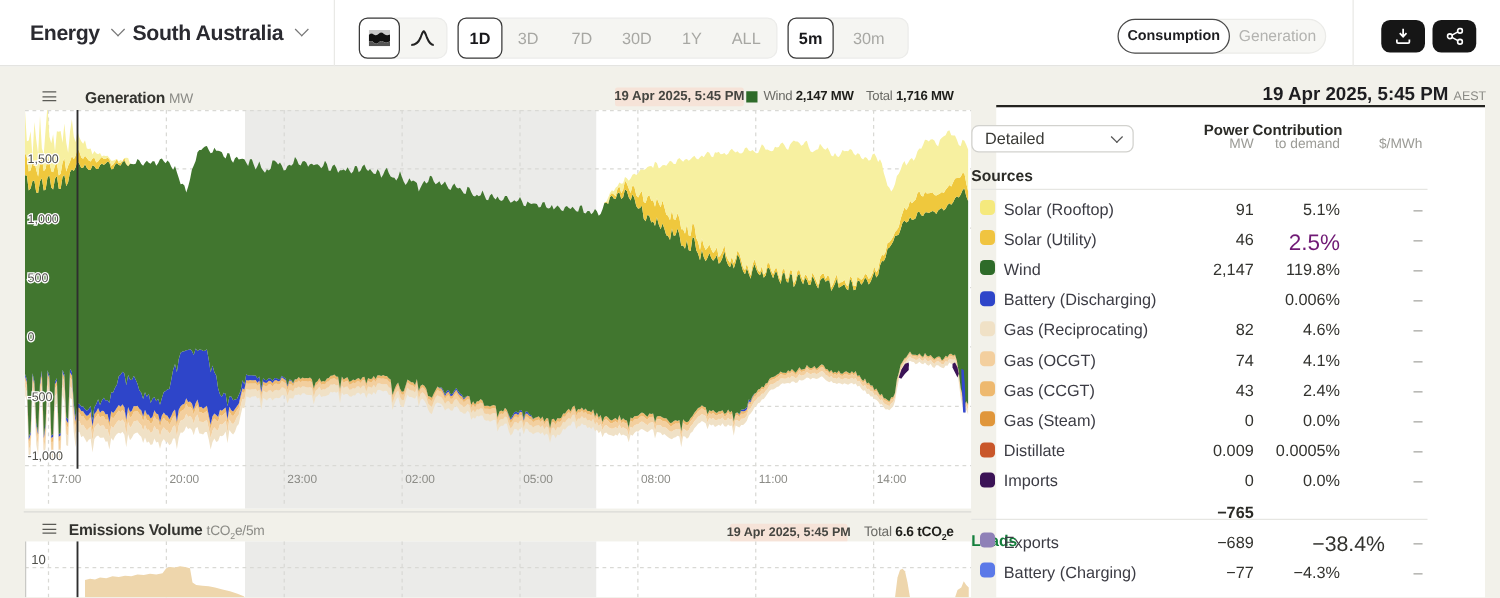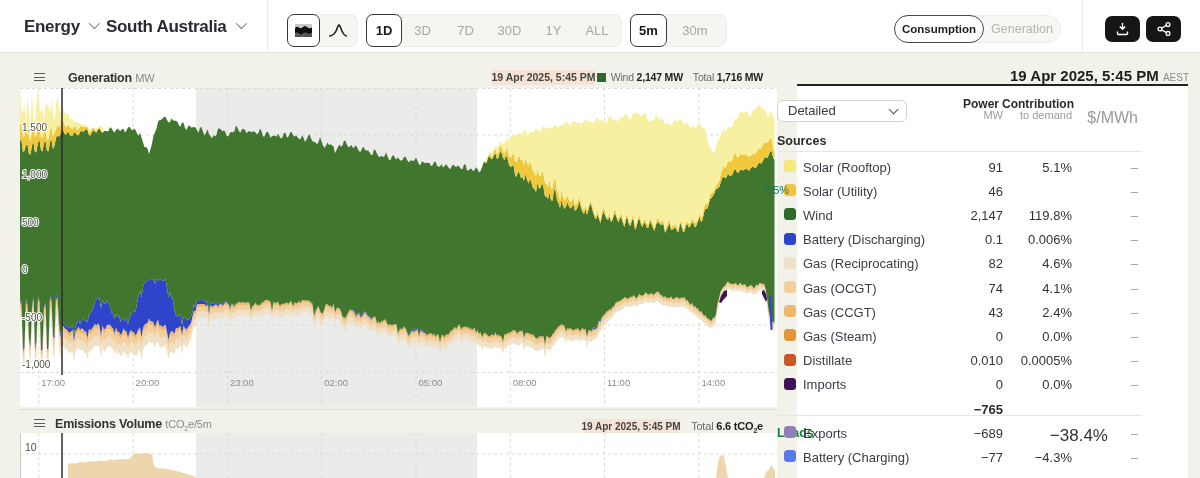--- a/index.html
+++ b/index.html
@@ -165,41 +165,40 @@
 <div class="abs" style="left:797px; top:67px; width:392px; height:13px; font-size:15px; font-weight:bold; color:#1d1d20; text-align:right;">19 Apr 2025, 5:45 PM <span style="font-size:10px; font-weight:normal; color:#8b8b86;">AEST</span></div>
 <div class="abs" style="left:797px; top:84px; width:391px; height:2px; background:#23231f;"></div>
 <div class="abs" style="left:797px; top:86px; width:391px; height:392px; background:#fff;"></div>
 
 <div id="panel" class="abs" style="left:764px; top:86px; width:427px; height:392px;">
   <div class="abs" style="left:13px; top:14px; width:130px; height:21.5px; border:1px solid #d2d2ce; border-radius:6px; background:#fff; font-size:13px; color:#3a3a36; display:flex; align-items:center; padding-left:10px;">Detailed<span style="position:absolute; right:9px; top:5px; width:7px; height:7px; border-right:1.5px solid #555; border-bottom:1.5px solid #555; transform:rotate(45deg);"></span></div>
   <div class="abs" style="left:0; top:11px; width:235px; text-align:right; font-size:12px; font-weight:bold; color:#2b2b27;">Power</div>
   <div class="abs" style="left:0; top:23px; width:239px; text-align:right; font-size:11px; color:#9b9b96;">MW</div>
   <div class="abs" style="left:0; top:11px; width:310px; text-align:right; font-size:12px; font-weight:bold; color:#2b2b27;">Contribution</div>
   <div class="abs" style="left:0; top:23px; width:308px; text-align:right; font-size:11px; color:#9b9b96;">to demand</div>
-  <div class="abs" style="left:0; top:23px; width:374px; text-align:right; font-size:16px; color:#9b9b96;">$/MWh</div>
+  <div class="abs" style="left:0; top:23px; width:374px; text-align:right; font-size:11px; color:#9b9b96;">$/MWh</div>
   <div class="abs" style="left:13px; top:48px; font-size:12.5px; font-weight:bold; color:#2b2b27;">Sources</div>
   <div class="abs" style="left:13px; top:65px; width:365px; height:1px; background:#e6e6e2;"></div>
   <div class="abs" style="left:19.5px; top:74.0px; width:12px; height:12px; background:#f5e97d; border-radius:3.5px;"></div>
     <div class="abs" style="left:39px; top:73.5px; font-size:13px; color:#3c3c44;">Solar (Rooftop)</div>
     <div class="abs" style="left:0; top:73.5px; width:239px; text-align:right; font-size:13px; color:#33332f;">91</div>
     <div class="abs" style="left:0; top:73.5px; width:308px; text-align:right; font-size:13px; color:#33332f;">5.1%</div>
     <div class="abs" style="left:0; top:73.5px; width:374px; text-align:right; font-size:13px; color:#9b9b96;">–</div>
 <div class="abs" style="left:19.5px; top:98.2px; width:12px; height:12px; background:#f0c440; border-radius:3.5px;"></div>
     <div class="abs" style="left:39px; top:97.7px; font-size:13px; color:#3c3c44;">Solar (Utility)</div>
     <div class="abs" style="left:0; top:97.7px; width:239px; text-align:right; font-size:13px; color:#33332f;">46</div>
-    <div class="abs" style="left:0; top:97.7px; width:308px; font-size:11px; color:#0f766e;">2.5%</div>
+    <div class="abs" style="left:0; top:97.7px; width:308px; text-align:right; font-size:18px; color:#701a75;">2.5%</div>
     <div class="abs" style="left:0; top:97.7px; width:374px; text-align:right; font-size:13px; color:#9b9b96;">–</div>
 <div class="abs" style="left:19.5px; top:122.4px; width:12px; height:12px; background:#2e6b29; border-radius:3.5px;"></div>
     <div class="abs" style="left:39px; top:121.9px; font-size:13px; color:#3c3c44;">Wind</div>
     <div class="abs" style="left:0; top:121.9px; width:239px; text-align:right; font-size:13px; color:#33332f;">2,147</div>
     <div class="abs" style="left:0; top:121.9px; width:308px; text-align:right; font-size:13px; color:#33332f;">119.8%</div>
     <div class="abs" style="left:0; top:121.9px; width:374px; text-align:right; font-size:13px; color:#9b9b96;">–</div>
 <div class="abs" style="left:19.5px; top:146.6px; width:12px; height:12px; background:#2e45c9; border-radius:3.5px;"></div>
     <div class="abs" style="left:39px; top:146.1px; font-size:13px; color:#3c3c44;">Battery (Discharging)</div>
-    <div class="abs" style="left:0; top:146.1px; width:239px; text-align:right; font-size:13px; color:#33332f;">0.1</div>
     <div class="abs" style="left:0; top:146.1px; width:308px; text-align:right; font-size:13px; color:#33332f;">0.006%</div>
     <div class="abs" style="left:0; top:146.1px; width:374px; text-align:right; font-size:13px; color:#9b9b96;">–</div>
 <div class="abs" style="left:19.5px; top:170.8px; width:12px; height:12px; background:#f0e1c6; border-radius:3.5px;"></div>
     <div class="abs" style="left:39px; top:170.3px; font-size:13px; color:#3c3c44;">Gas (Reciprocating)</div>
     <div class="abs" style="left:0; top:170.3px; width:239px; text-align:right; font-size:13px; color:#33332f;">82</div>
     <div class="abs" style="left:0; top:170.3px; width:308px; text-align:right; font-size:13px; color:#33332f;">4.6%</div>
     <div class="abs" style="left:0; top:170.3px; width:374px; text-align:right; font-size:13px; color:#9b9b96;">–</div>
 <div class="abs" style="left:19.5px; top:195.0px; width:12px; height:12px; background:#f3cf9e; border-radius:3.5px;"></div>
     <div class="abs" style="left:39px; top:194.5px; font-size:13px; color:#3c3c44;">Gas (OCGT)</div>
     <div class="abs" style="left:0; top:194.5px; width:239px; text-align:right; font-size:13px; color:#33332f;">74</div>
@@ -210,21 +209,21 @@
     <div class="abs" style="left:0; top:218.7px; width:239px; text-align:right; font-size:13px; color:#33332f;">43</div>
     <div class="abs" style="left:0; top:218.7px; width:308px; text-align:right; font-size:13px; color:#33332f;">2.4%</div>
     <div class="abs" style="left:0; top:218.7px; width:374px; text-align:right; font-size:13px; color:#9b9b96;">–</div>
 <div class="abs" style="left:19.5px; top:243.4px; width:12px; height:12px; background:#e0963a; border-radius:3.5px;"></div>
     <div class="abs" style="left:39px; top:242.9px; font-size:13px; color:#3c3c44;">Gas (Steam)</div>
     <div class="abs" style="left:0; top:242.9px; width:239px; text-align:right; font-size:13px; color:#33332f;">0</div>
     <div class="abs" style="left:0; top:242.9px; width:308px; text-align:right; font-size:13px; color:#33332f;">0.0%</div>
     <div class="abs" style="left:0; top:242.9px; width:374px; text-align:right; font-size:13px; color:#9b9b96;">–</div>
 <div class="abs" style="left:19.5px; top:267.6px; width:12px; height:12px; background:#c9572a; border-radius:3.5px;"></div>
     <div class="abs" style="left:39px; top:267.1px; font-size:13px; color:#3c3c44;">Distillate</div>
-    <div class="abs" style="left:0; top:267.1px; width:239px; text-align:right; font-size:13px; color:#33332f;">0.010</div>
+    <div class="abs" style="left:0; top:267.1px; width:239px; text-align:right; font-size:13px; color:#33332f;">0.009</div>
     <div class="abs" style="left:0; top:267.1px; width:308px; text-align:right; font-size:13px; color:#33332f;">0.0005%</div>
     <div class="abs" style="left:0; top:267.1px; width:374px; text-align:right; font-size:13px; color:#9b9b96;">–</div>
 <div class="abs" style="left:19.5px; top:291.8px; width:12px; height:12px; background:#3b1356; border-radius:3.5px;"></div>
     <div class="abs" style="left:39px; top:291.3px; font-size:13px; color:#3c3c44;">Imports</div>
     <div class="abs" style="left:0; top:291.3px; width:239px; text-align:right; font-size:13px; color:#33332f;">0</div>
     <div class="abs" style="left:0; top:291.3px; width:308px; text-align:right; font-size:13px; color:#33332f;">0.0%</div>
     <div class="abs" style="left:0; top:291.3px; width:374px; text-align:right; font-size:13px; color:#9b9b96;">–</div>
 <div class="abs" style="left:13px; top:315.5px; font-size:12.5px; font-weight:bold; color:#15803d;margin-top:24px;">Loads</div>
     <div class="abs" style="left:0; top:315.5px; width:239px; text-align:right; font-size:13px; font-weight:bold; color:#2b2b27;">−765</div>
     <div class="abs" style="left:13px; top:329.0px; width:365px; height:1px; background:#e6e6e2;"></div>

